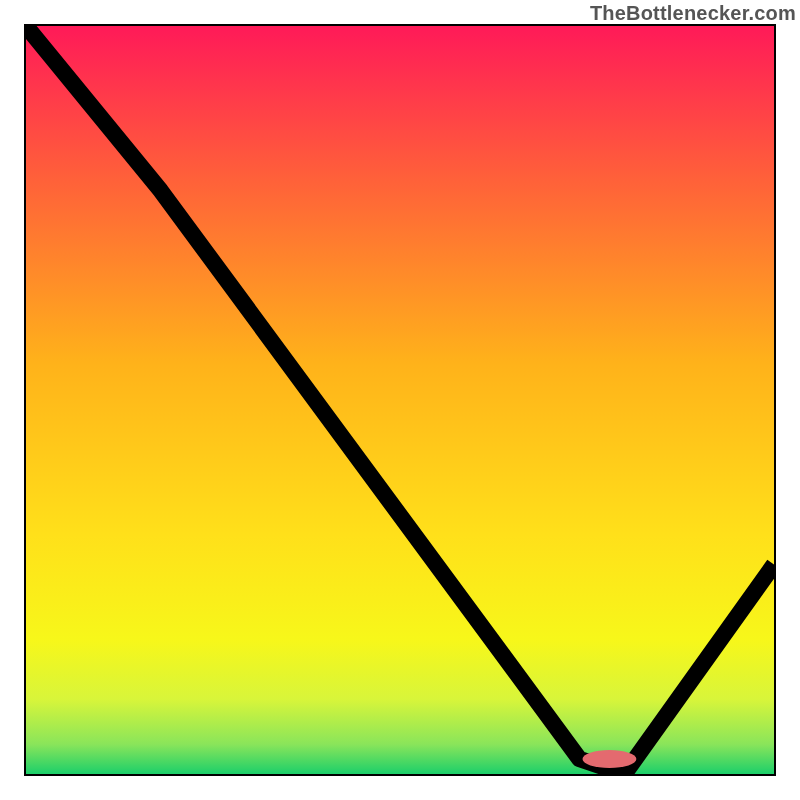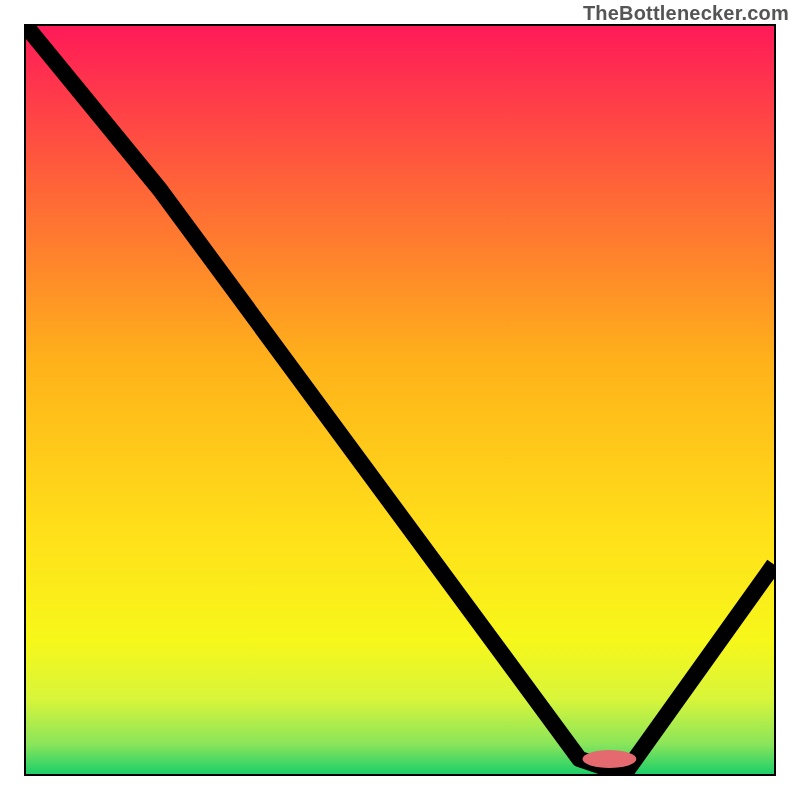--- a/index.html
+++ b/index.html
@@ -7,21 +7,21 @@
     padding: 0;
     width: 800px;
     height: 800px;
     background: #ffffff;
     overflow: hidden;
     font-family: Arial, Helvetica, sans-serif;
   }
   .watermark {
     position: absolute;
     top: 2px;
-    right: 11px;
+    right: 4px;
     font-size: 20px;
     font-weight: bold;
     color: #555;
     letter-spacing: 0.2px;
     z-index: 50;
     text-align: right;
   }
   .plot-area {
     position: absolute;
     left: 24px;

